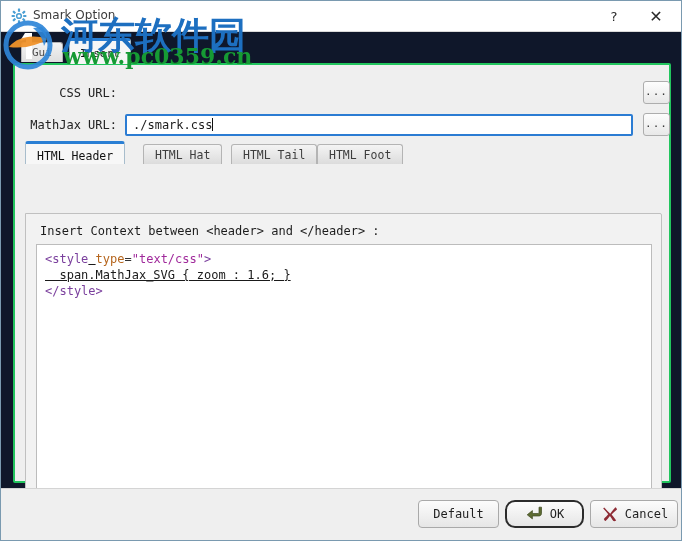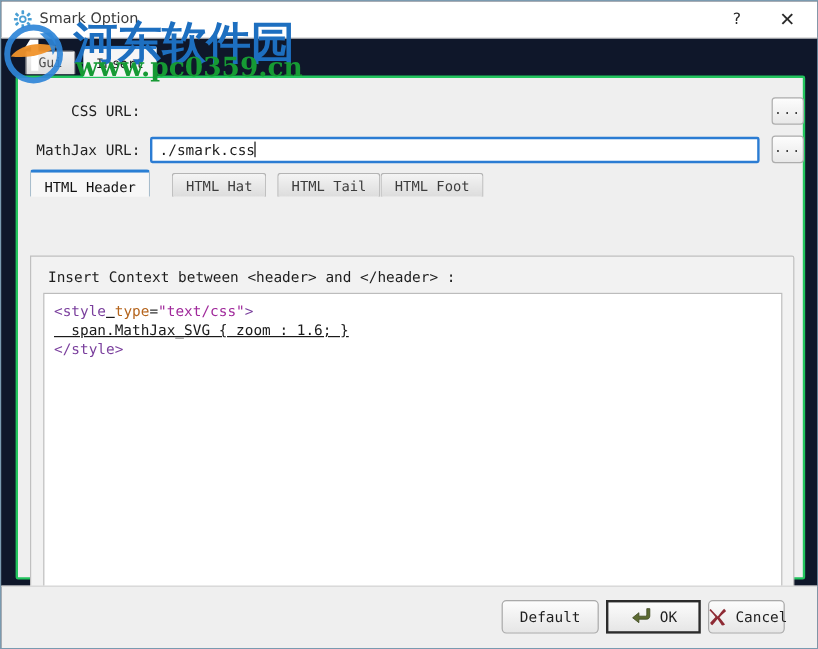--- a/index.html
+++ b/index.html
@@ -279,24 +279,24 @@
     white-space: nowrap;
   }
   .btn-default {
     left: 417px; width: 81px;
     text-align: center;
     line-height: 26px;
   }
   .btn-ok {
     left: 504px; width: 79px;
     border: 2px solid #2c2c2c;
-    border-radius: 0;
+    border-radius: 10px;
   }
   .btn-cancel {
-    left: 589px; width: 64px;
+    left: 589px; width: 88px;
   }
   .btn-inner {
     position: absolute;
     left: 0; top: 0;
     width: 100%; height: 100%;
     display: flex;
     align-items: center;
     justify-content: center;
     gap: 5px;
   }

